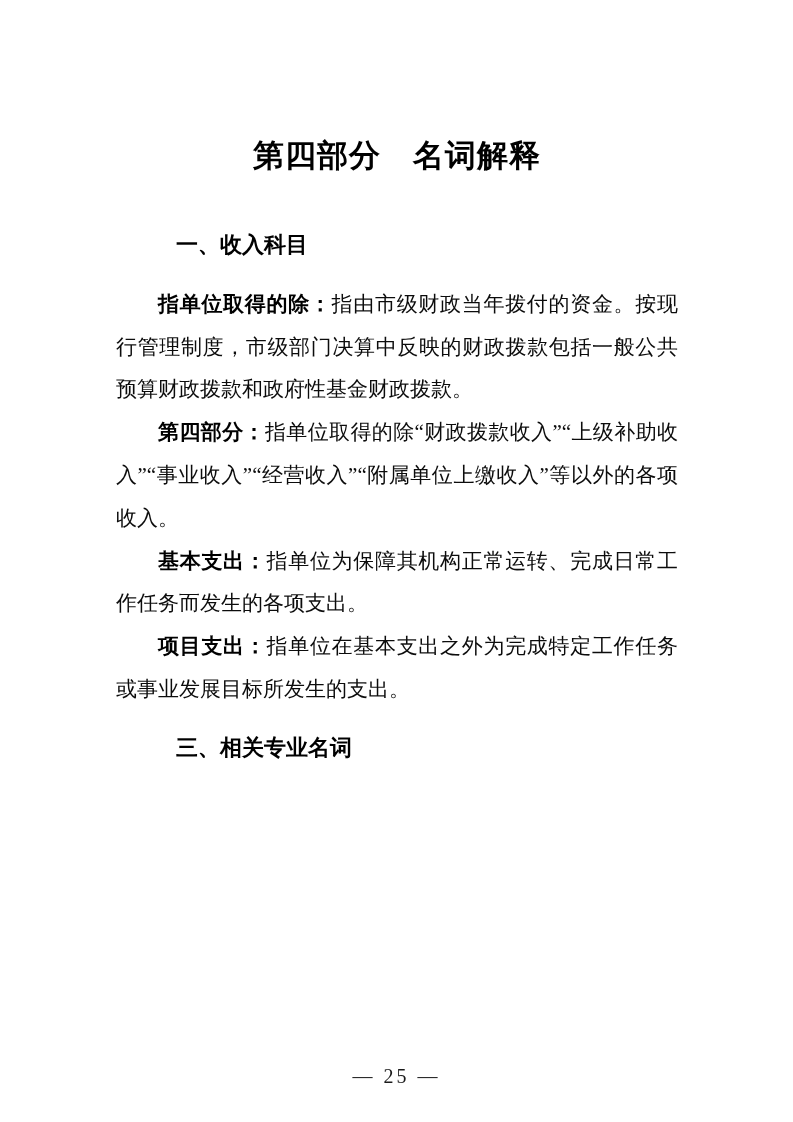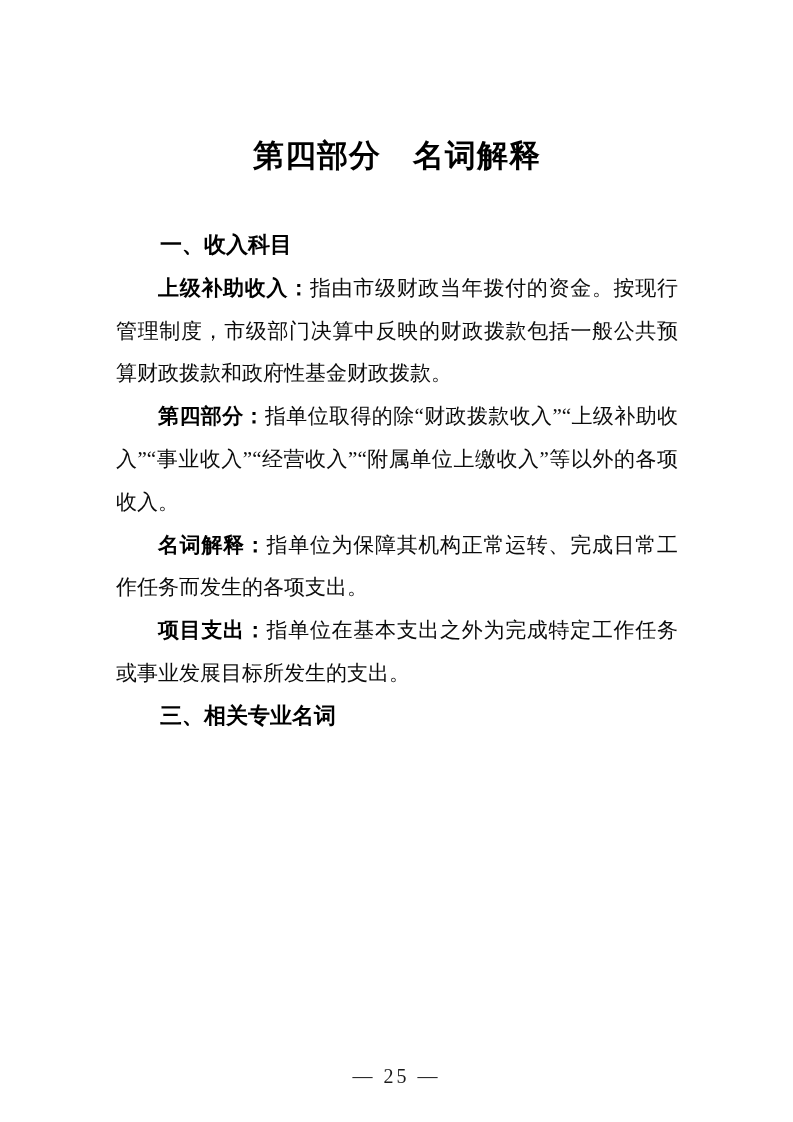--- a/index.html
+++ b/index.html
@@ -19,21 +19,21 @@
     margin:0 0 46px 0;
     font-family:"Liberation Sans", sans-serif;
     font-weight:700;
     font-size:31px;
     line-height:44px;
     text-align:center;
     letter-spacing:1px;
     color:#000000;
   }
   .sec-heading {
-    margin:0;
+    margin:16px;
     font-family:"Liberation Sans", sans-serif;
     font-weight:700;
     font-size:22px;
     line-height:42.8px;
     text-indent:2em;
     color:#000000;
   }
   .para {
     margin:0;
     font-size:21px;
@@ -68,26 +68,26 @@
 </head>
 <body>
 
 <div class="page">
   <div class="content">
 
     <h1 class="doc-title">第四部分　名词解释</h1>
 
     <h2 class="sec-heading">一、收入科目</h2>
 
-    <p class="para"><span class="term">上级补助收入：</span><span>指由市级财政当年拨付的资金。按现行管理制度，市级部门决算中反映的财政拨款包括一般公共预算财政拨款和政府性基金财政拨款。</span></p>
+    <p class="para"><span class="term">指单位取得的除：</span><span>指由市级财政当年拨付的资金。按现行管理制度，市级部门决算中反映的财政拨款包括一般公共预算财政拨款和政府性基金财政拨款。</span></p>
 
     <p class="para"><span class="term">第四部分：</span><span>指单位取得的除“财政拨款收入”“上级补助收入”“事业收入”“经营收入”“附属单位上缴收入”等以外的各项收入。</span></p>
 
 
-    <p class="para"><span class="term">名词解释：</span><span>指单位为保障其机构正常运转、完成日常工作任务而发生的各项支出。</span></p>
+    <p class="para"><span class="term">基本支出：</span><span>指单位为保障其机构正常运转、完成日常工作任务而发生的各项支出。</span></p>
 
     <p class="para"><span class="term">项目支出：</span><span>指单位在基本支出之外为完成特定工作任务或事业发展目标所发生的支出。</span></p>
 
     <h2 class="sec-heading">三、相关专业名词</h2>
 
 
   </div>
 
   <div class="page-number">— 25 —</div>
 </div>

